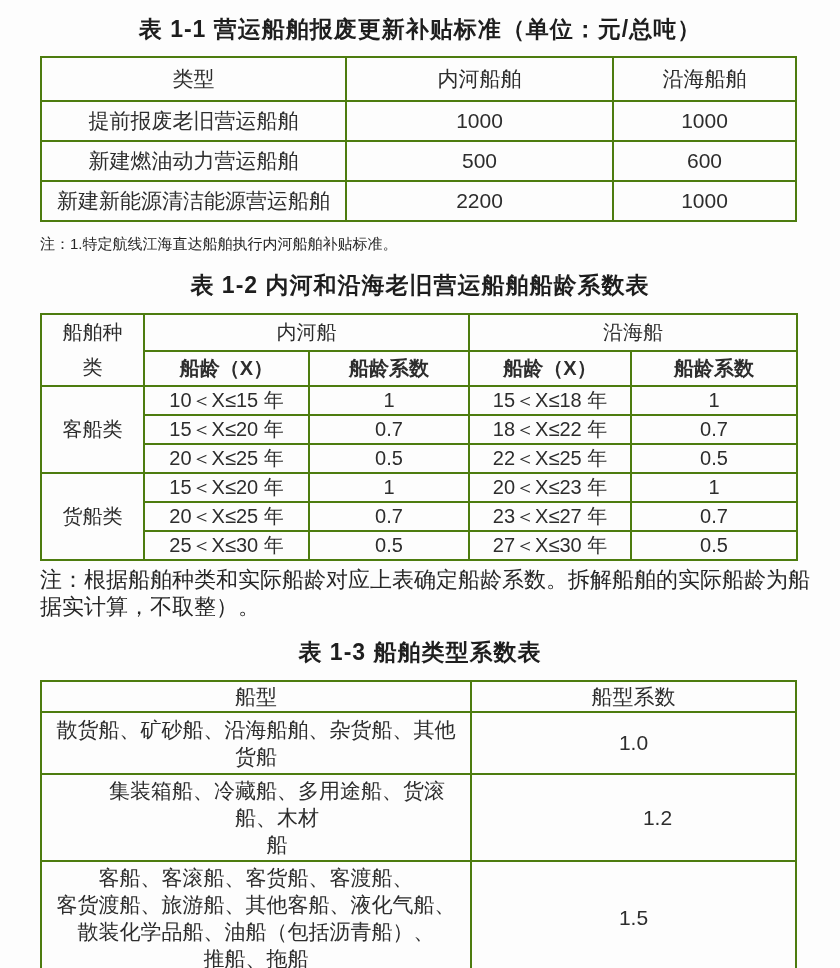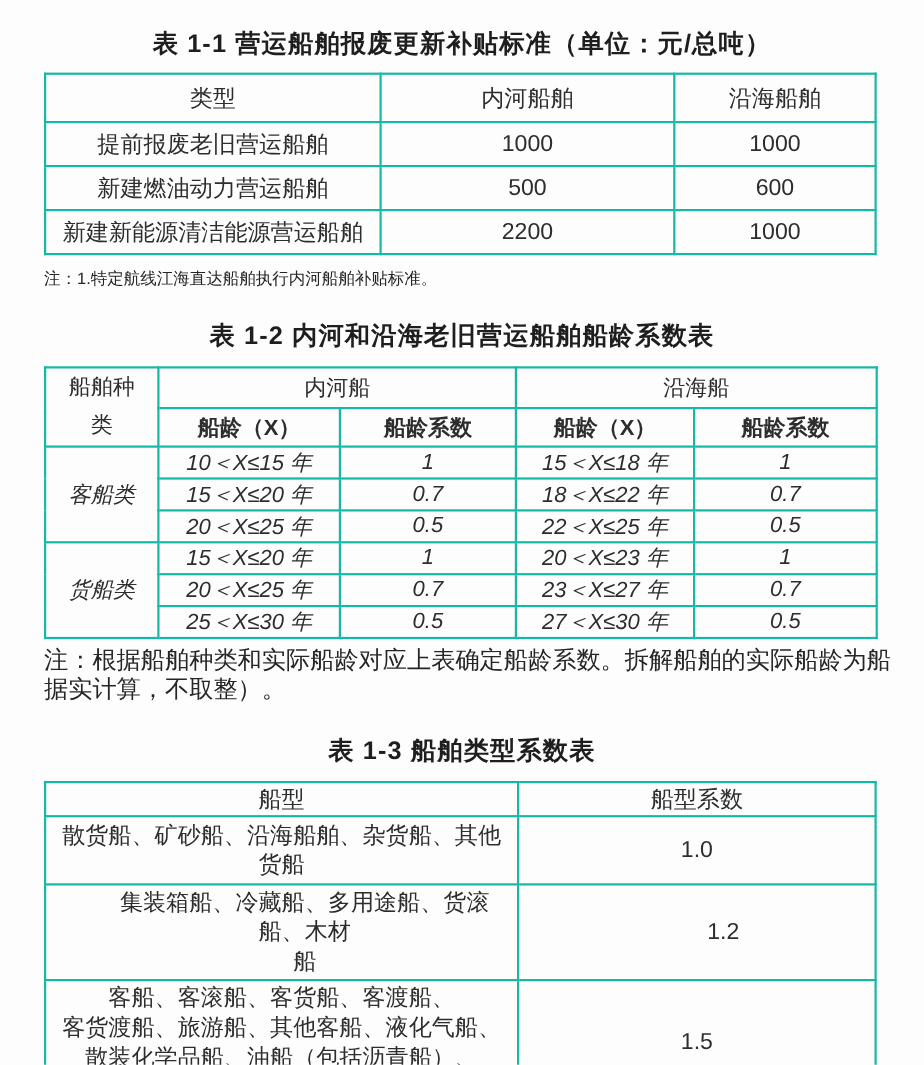--- a/index.html
+++ b/index.html
@@ -13,39 +13,39 @@
     color: #2d2d2d;
     font-family: "Liberation Sans", sans-serif;
     overflow: hidden;
   }
   .page {
     width: 840px;
     height: 968px;
     position: relative;
   }
   .tbl-title {
-    margin: 10px;
+    margin: 0;
     text-align: center;
     font-size: 23px;
     font-weight: bold;
     color: #1e1e1e;
     letter-spacing: 1px;
   }
   .title-1 { padding-top: 14px; }
   .title-2 { padding-top: 13px; }
   .title-3 { padding-top: 17px; }
 
   table {
     border-collapse: collapse;
     table-layout: fixed;
     margin-left: 40px;
     margin-top: 11px;
   }
   td, th {
-    border: 2px solid #14b8a6;
+    border: 2px solid #4d7c0f;
     text-align: center;
     vertical-align: middle;
     font-size: 21px;
     font-weight: normal;
     color: #2d2d2d;
     padding: 0;
     overflow: hidden;
   }
   .pre { white-space: pre-line; line-height: 26px; }
 
@@ -69,21 +69,21 @@
   
   .t2 { width: 758px; margin-top: 12px; }
   .t2 col.c0 { width: 103px; }
   .t2 col.c1 { width: 165px; }
   .t2 col.c2 { width: 160px; }
   .t2 col.c3 { width: 162px; }
   .t2 col.c4 { width: 166px; }
   .t2 td { font-size: 20px; }
   .t2 tr.gh td { height: 31px; }
   .t2 tr.sh td { height: 29px; font-weight: bold; }
-  .t2 tr.dr td { height: 25px; font-style: italic; }
+  .t2 tr.dr td { height: 25px; }
   .t2 td.corner { line-height: 35px; }
 
   
   .note2 {
     margin: 5px 0 0 40px;
     font-size: 22px;
     line-height: 27px;
     color: #262626;
     white-space: pre-line;
     width: 770px;

